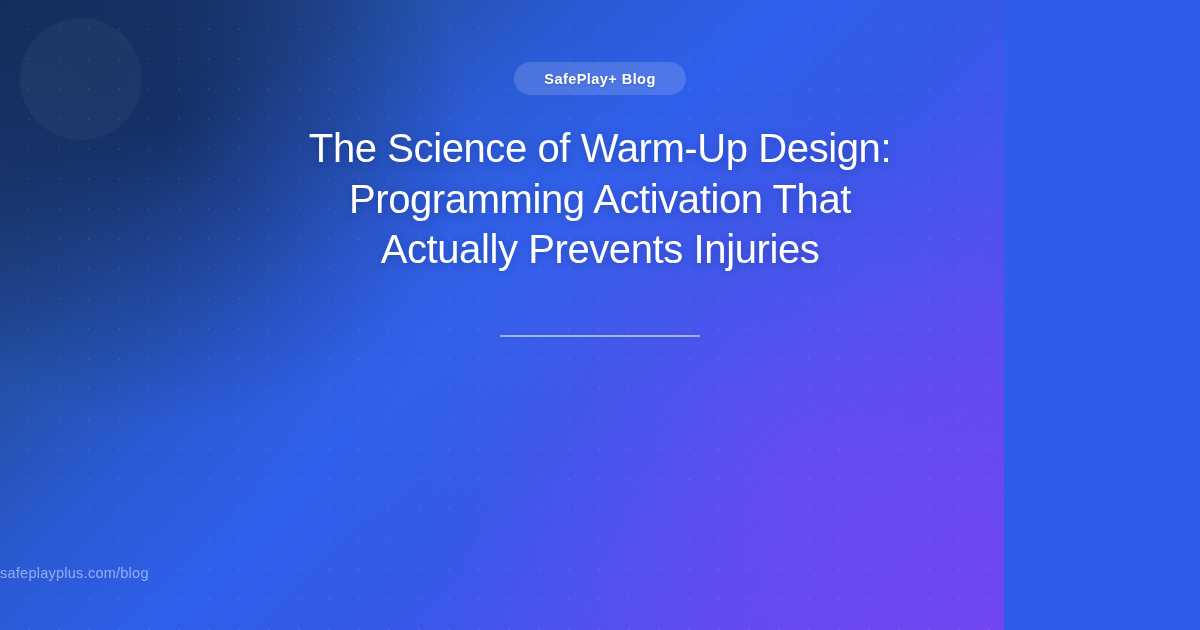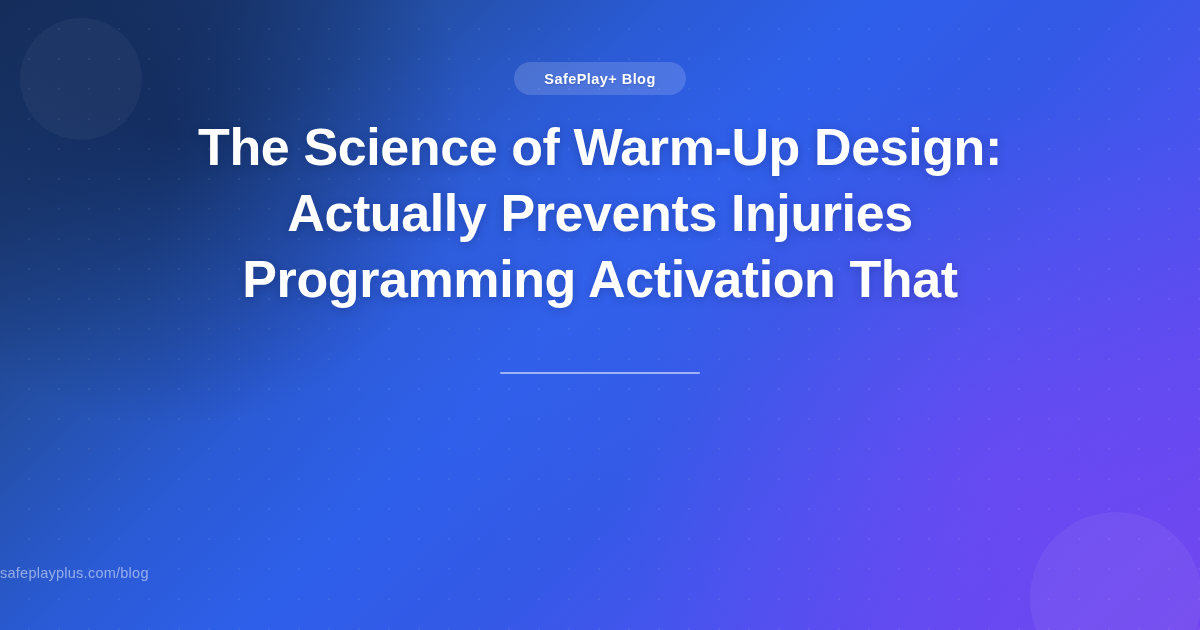--- a/index.html
+++ b/index.html
@@ -11,21 +11,21 @@
   }
 
   body {
     font-family: "Liberation Sans", sans-serif;
     background: #2f5ce8;
   }
 
   
   .banner {
     position: relative;
-    width: 1200px;
+    width: 1004px;
     height: 630px;
     overflow: hidden;
     background:
       linear-gradient(135deg,
         #16305f 0%,
         #1c3c79 12%,
         #2450a8 24%,
         #2a5ad4 36%,
         #2e5fea 48%,
         #3359e6 60%,
@@ -108,26 +108,26 @@
     background: rgba(255,255,255,0.155);
     color: #ffffff;
     font-size: 14.5px;
     font-weight: 700;
     letter-spacing: 0.45px;
     white-space: nowrap;
     text-shadow: 0 1px 2px rgba(10,24,64,0.22);
   }
 
   .title {
-    margin-top: 20px;
+    margin-top: 28px;
     width: 860px;
     text-align: center;
     color: #ffffff;
-    font-size: 52px;
-    font-weight: 700;
+    font-size: 40px;
+    font-weight: 400;
     line-height: 1.265;
     letter-spacing: -0.4px;
     text-shadow: 0 2px 10px rgba(10,24,70,0.26);
   }
   .title-line { display: block; }
 
   .divider {
     margin-top: 60px;
     width: 200px;
     height: 2px;
@@ -168,22 +168,22 @@
   <div class="dot-grid"></div>
   <div class="circle-tl"></div>
   <div class="circle-br"></div>
 
   <div class="content">
 
     <div class="badge">SafePlay+ Blog</div>
 
     <h1 class="title">
       <span class="title-line">The Science of Warm-Up Design:</span>
+      <span class="title-line">Programming Activation That</span>
       <span class="title-line">Actually Prevents Injuries</span>
-      <span class="title-line">Programming Activation That</span>
     </h1>
 
     <div class="divider"></div>
 
 
     <div class="footer-url">safeplayplus.com/blog</div>
 
   </div>
 </div>
 

